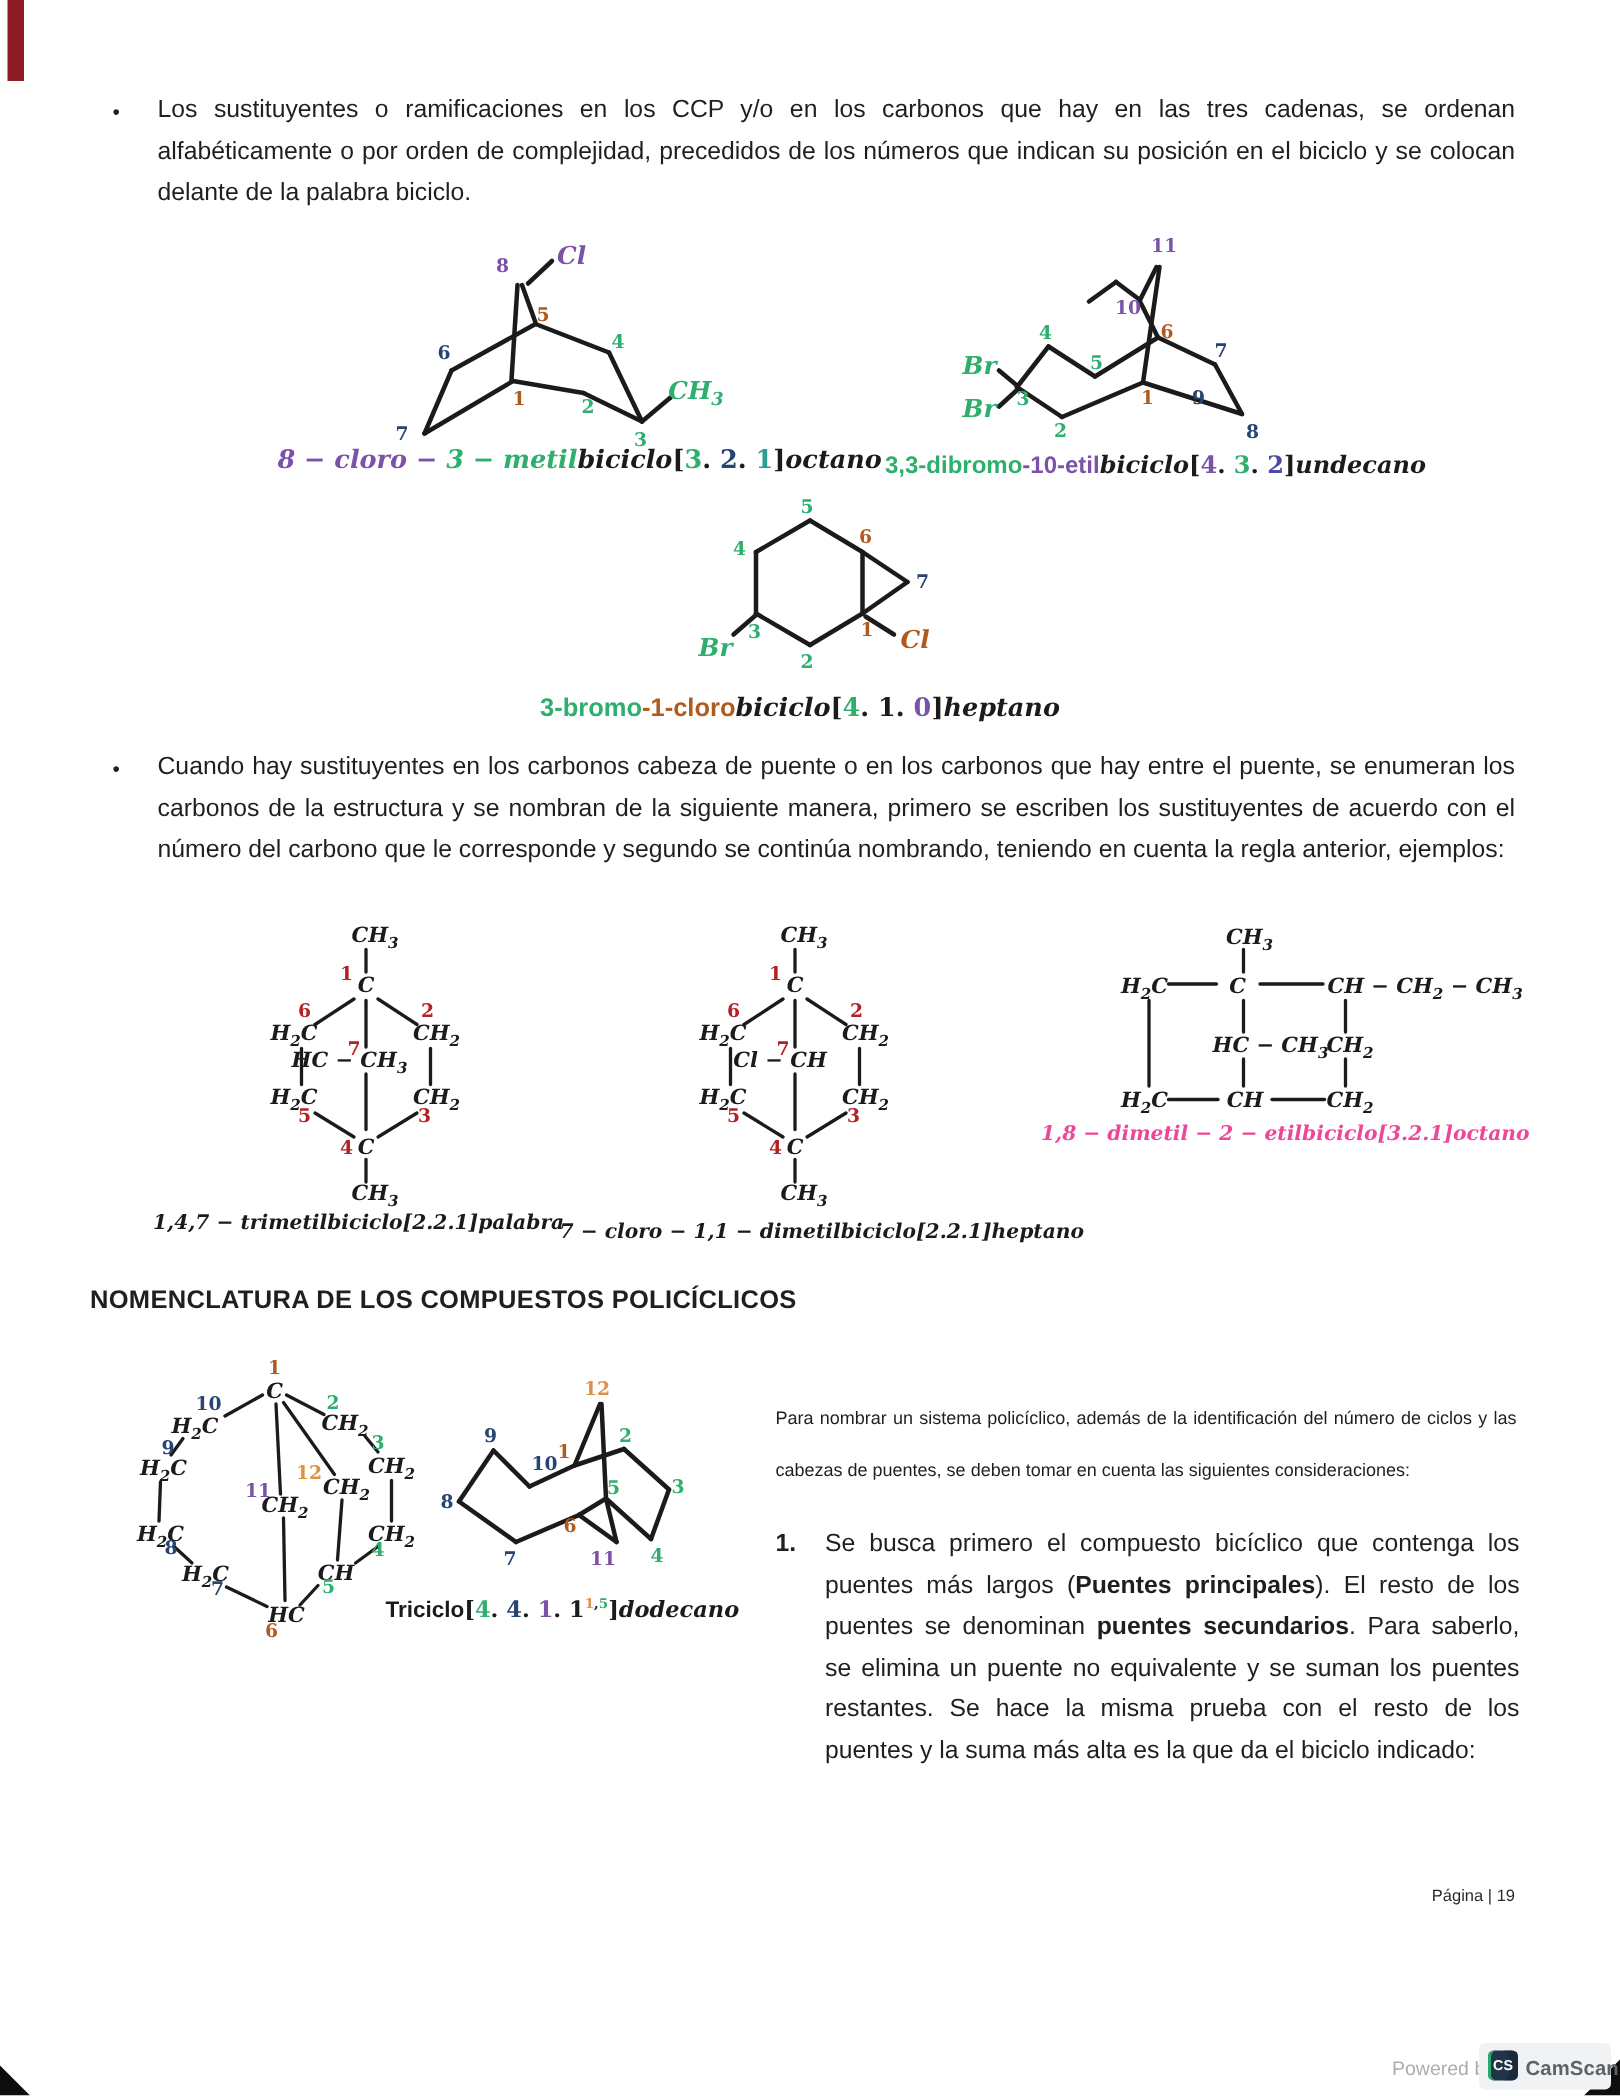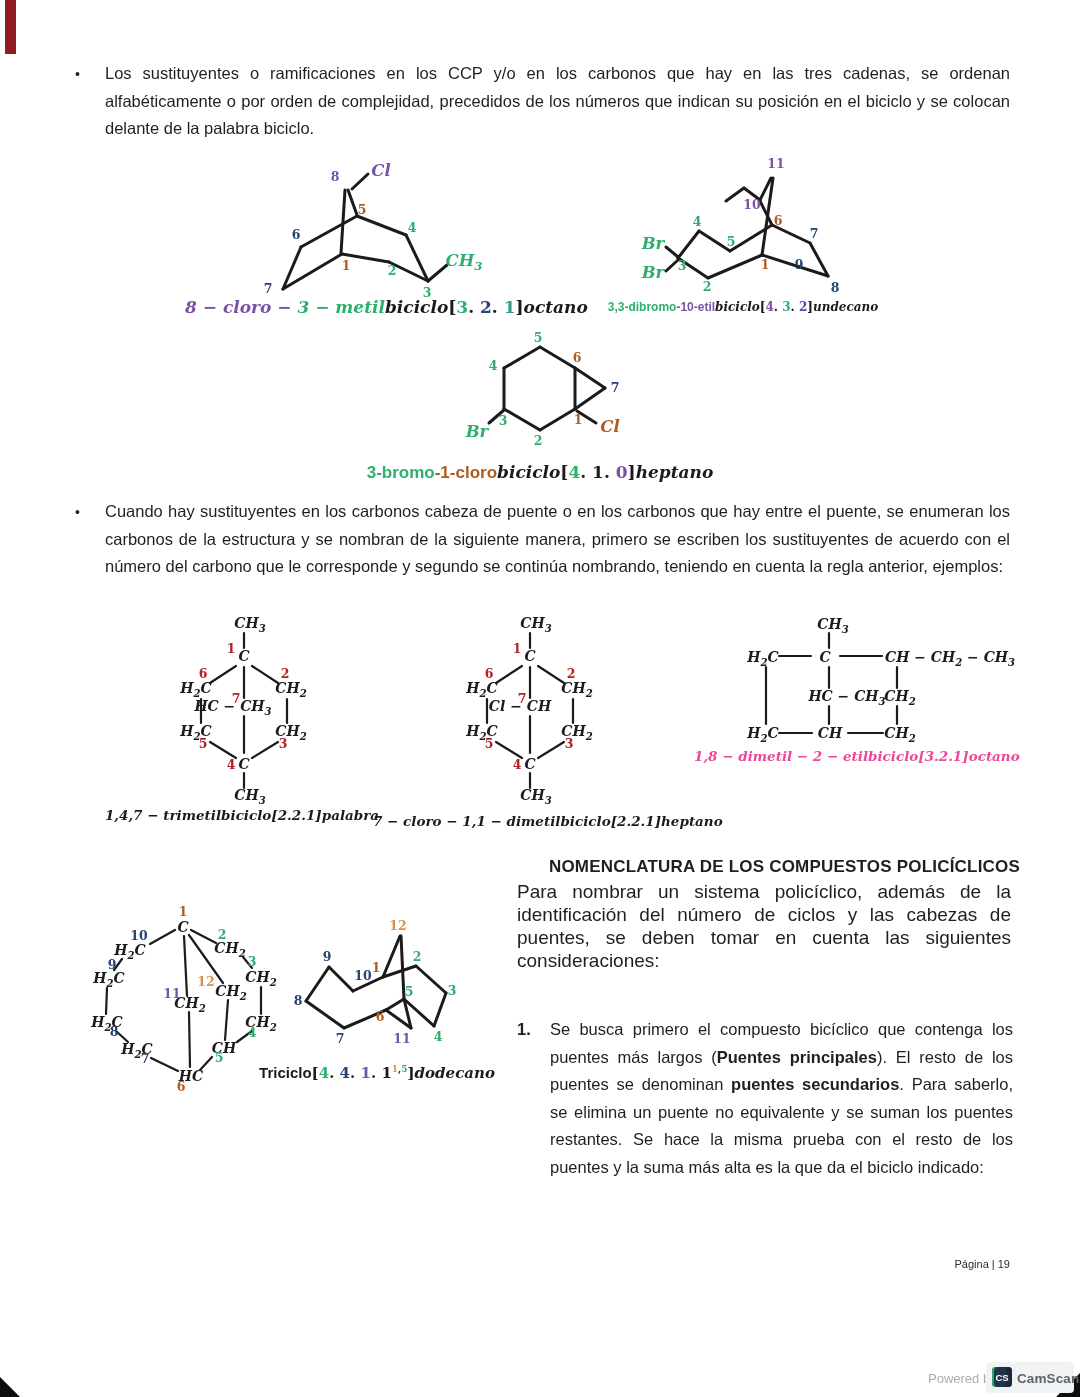--- a/index.html
+++ b/index.html
@@ -3,33 +3,33 @@
 <meta charset="utf-8">
 <style>
   html,body{margin:0;padding:0}
   body{
     width:1080px;height:1397px;position:relative;background:#ffffff;overflow:hidden;
     font-family:"Liberation Sans",sans-serif;color:#1f1f1f;
   }
   .bullet{position:absolute;display:flex;font-size:16.5px;line-height:27.5px;text-align:justify}
   .bullet .bm{width:30px;flex:none;font-size:14px;padding-top:1px}
   .bullet .bt{flex:1}
-  .caption{position:absolute;text-align:center;white-space:nowrap}
+  .caption{position:absolute;text-align:left;white-space:nowrap}
   .c-lg{font-size:17px}
-  .c-md{font-size:12px}
+  .c-md{font-size:16px}
   .c-sm{font-size:13.5px}
   .c-t{font-size:15px}
   .seg-si{font-family:"DejaVu Serif",serif;font-style:italic;font-weight:bold}
   .seg-s{font-family:"DejaVu Serif",serif;font-weight:bold}
   .seg-sb{font-weight:bold}
   .seg-n{font-weight:normal}
   .seg-b{font-weight:bold}
   .seg-sup{vertical-align:super;font-size:0.6em}
-  .heading{position:absolute;left:60px;top:857px;width:960px;text-align:right;font-weight:bold;font-size:17px;letter-spacing:.2px}
-  .rpara{position:absolute;left:517px;top:880px;width:494px;font-size:19px;line-height:23px;text-align:justify}
+  .heading{position:absolute;left:60px;top:857px;width:960px;text-align:left;font-weight:bold;font-size:17px;letter-spacing:.2px}
+  .rpara{position:absolute;left:517px;top:928px;width:494px;font-size:12px;line-height:35px;text-align:justify}
   .listitem{position:absolute;left:517px;top:1016px;width:496px;display:flex;font-size:16.5px;line-height:27.5px}
   .listitem .ln{width:33px;flex:none;font-weight:bold}
   .listitem .lt{flex:1;text-align:justify}
   .pagenum{position:absolute;left:850px;top:1258px;width:160px;text-align:right;font-size:11px;color:#2a2a2a}
   .redstrip{position:absolute;left:5px;top:0;width:11px;height:54px;background:#8e1c22}
   .corner-bl{position:absolute;left:0;bottom:0;width:0;height:0;border-bottom:20px solid #0d0d0d;border-right:20px solid transparent}
   .corner-br{position:absolute;right:0;bottom:0;width:0;height:0;border-bottom:24px solid #0d0d0d;border-left:24px solid transparent}
   .powered{position:absolute;left:928px;top:1371px;font-size:13px;color:#a9adb2}
   .cs-pill{position:absolute;left:986px;top:1362px;width:88px;height:31px;background:#f1f2f4;border-radius:4px}
   .cs-badge{position:absolute;left:992px;top:1367px;width:20px;height:20px;border-radius:4px;background:#223447;

